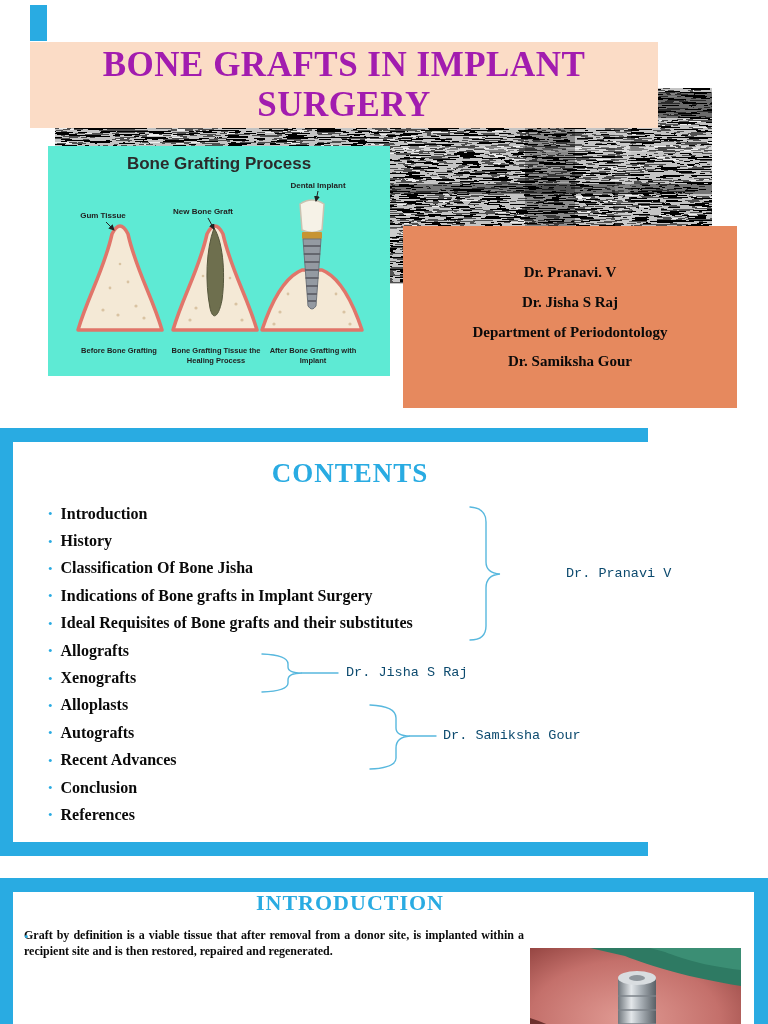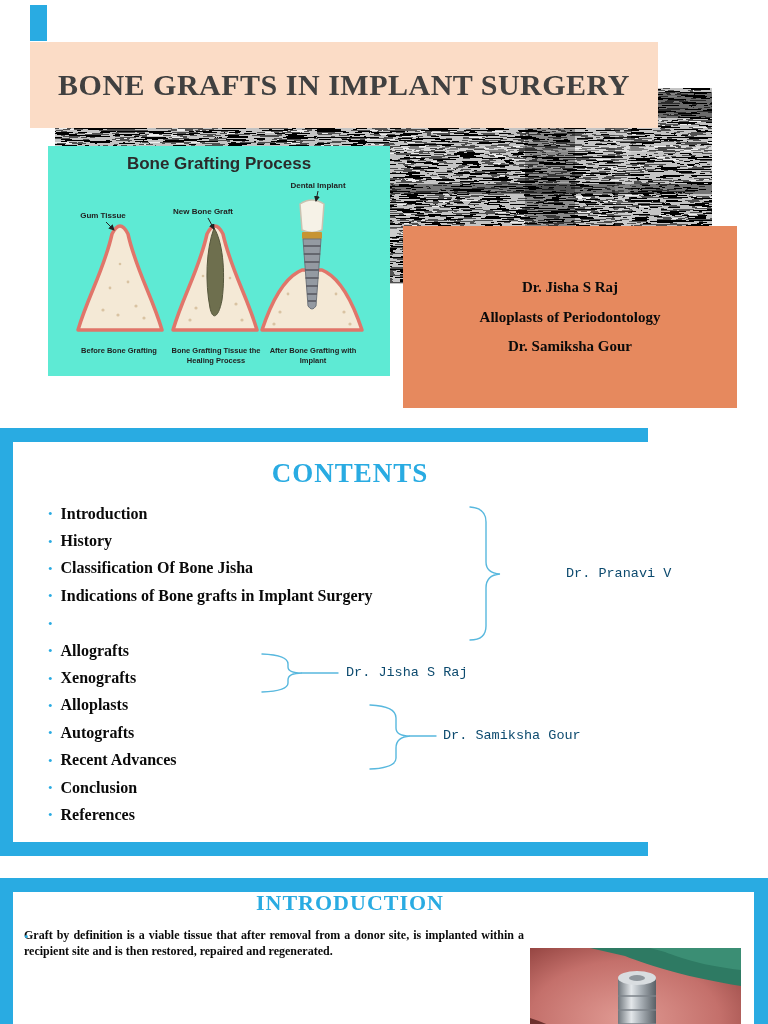--- a/index.html
+++ b/index.html
@@ -6,21 +6,21 @@
   body{width:768px;height:1024px;overflow:hidden;background:#fff;
        font-family:"Liberation Serif", serif;position:relative;}
   #page{position:absolute;left:0;top:0;width:768px;height:1024px;}
 
   
   .slide1{position:absolute;left:0;top:0;width:768px;height:428px;background:#fff;}
   .accent-bar{position:absolute;left:30px;top:5px;width:17px;height:36px;background:#29ABE2;z-index:2;}
   .noise{position:absolute;left:55px;top:88px;width:657px;height:196px;z-index:1;overflow:hidden;}
   .banner{position:absolute;left:30px;top:42px;width:628px;height:86px;background:#FBDCC6;z-index:2;
           display:flex;align-items:center;justify-content:center;}
-  .banner-title{font-weight:bold;font-size:30px;line-height:1.15;text-align:center;color:#404040;letter-spacing:.5px;}
+  .banner-title{font-weight:bold;font-size:35px;line-height:1.15;text-align:center;color:#a21caf;letter-spacing:.5px;}
   .diagram{position:absolute;left:48px;top:146px;width:342px;height:230px;background:#5eead4;z-index:3;}
   .diagram-title{position:absolute;left:0;top:8px;width:100%;text-align:center;
                  font:bold 17px "Liberation Sans",sans-serif;color:#2b2b2b;}
   .diagram svg.shapes{position:absolute;left:0;top:32px;}
   .cap{position:absolute;top:200px;font:bold 7.5px "Liberation Sans",sans-serif;
        text-align:center;color:#222;line-height:1.3;}
   .c0{left:12px;width:118px;} .c1{left:114px;width:108px;} .c2{left:212px;width:106px;}
   .authorbox{position:absolute;left:403px;top:226px;width:334px;height:182px;background:#E6895E;z-index:4;
              box-sizing:border-box;padding:10px 18px;display:flex;flex-direction:column;justify-content:center;}
   .author-line{font-weight:bold;font-size:15px;text-align:center;color:#0a0a0a;margin:5.5px 0;line-height:1.25;}
@@ -153,22 +153,23 @@
         <text x="270" y="10" text-anchor="middle" font-family="Liberation Sans, sans-serif" font-size="8" font-weight="bold" fill="#222">Dental Implant</text>
         <line x1="270" y1="13" x2="268" y2="23" stroke="#222" stroke-width="1" marker-end="url(#arr)"></line>
       </svg>
 
       <div class="cap c0">Before Bone Grafting</div>
       <div class="cap c1">Bone Grafting Tissue the Healing Process</div>
       <div class="cap c2">After Bone Grafting with Implant</div>
     </div>
 
     <div class="authorbox">
+      <div class="author-line">Dr. Pranavi. V</div>
       <div class="author-line">Dr. Jisha S Raj</div>
-      <div class="author-line">Alloplasts of Periodontology</div>
+      <div class="author-line">Department of Periodontology</div>
       <div class="author-line">Dr. Samiksha Gour</div>
     </div>
   </div>
 
   <div class="slide2">
     <div class="inner2"></div>
     <div class="s2title">CONTENTS</div>
 
     <div class="list">
       <div class="li">
@@ -182,20 +183,21 @@
       <div class="li">
           <span class="dot">•</span>
           <span class="txt">Classification Of Bone Jisha</span>
         </div>
       <div class="li">
           <span class="dot">•</span>
           <span class="txt">Indications of Bone grafts in Implant Surgery</span>
         </div>
       <div class="li">
           <span class="dot">•</span>
+          <span class="txt">Ideal Requisites of Bone grafts and their substitutes</span>
         </div>
       <div class="li">
           <span class="dot">•</span>
           <span class="txt">Allografts</span>
         </div>
       <div class="li">
           <span class="dot">•</span>
           <span class="txt">Xenografts</span>
         </div>
       <div class="li">

